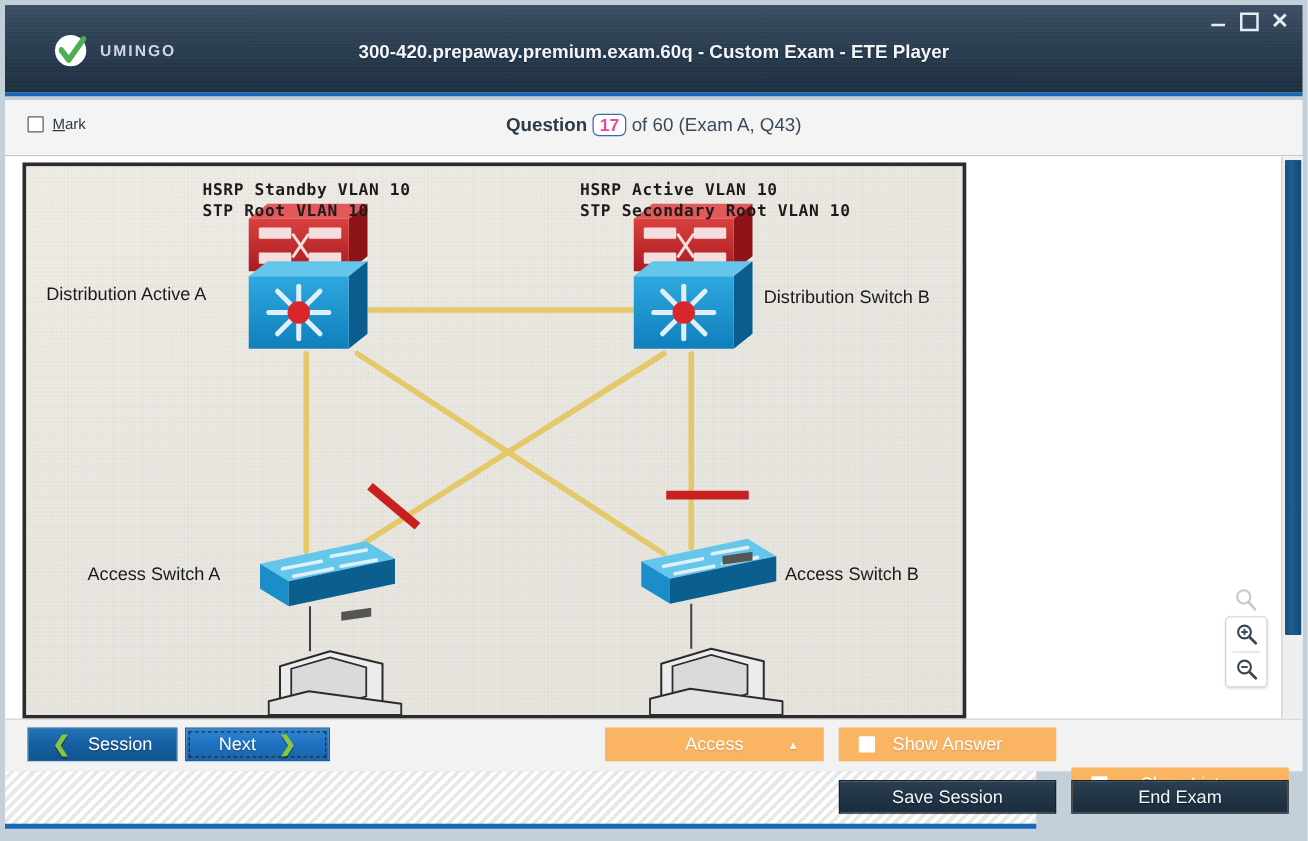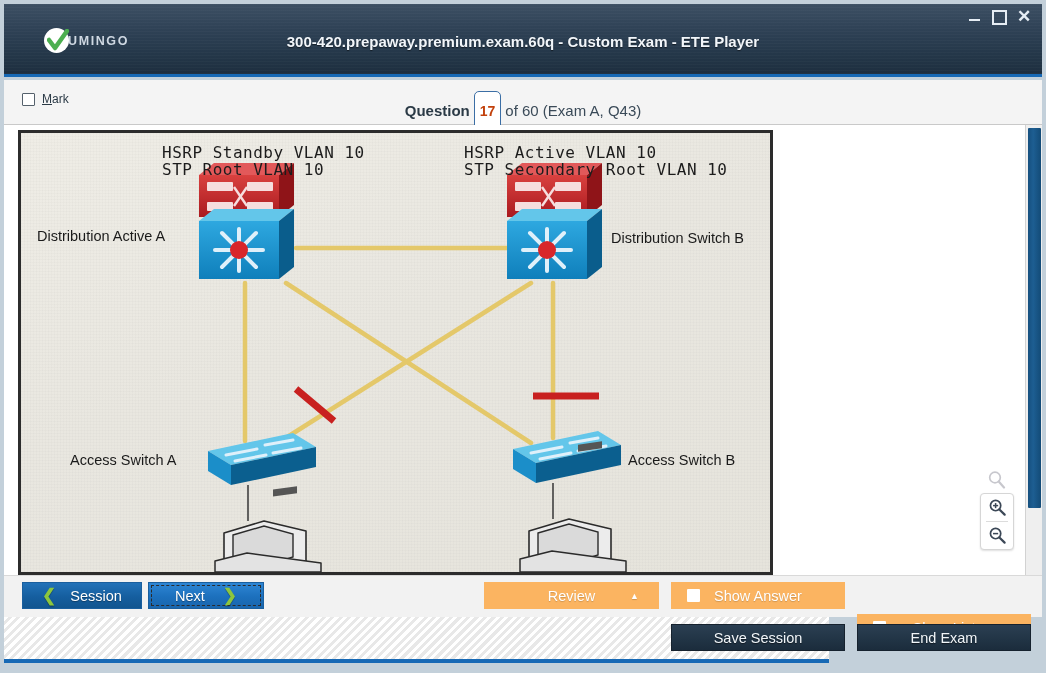--- a/index.html
+++ b/index.html
@@ -20,21 +20,21 @@
     border-bottom:3px solid #1769b5;
     box-sizing:border-box;
     overflow:hidden;
   }
   .titlebar:after{
     content:"";position:absolute;left:0;right:0;top:0;height:100%;
     background-image:repeating-linear-gradient(180deg,rgba(255,255,255,.025) 0px,rgba(255,255,255,.025) 1px,transparent 1px,transparent 3px);
     pointer-events:none;
   }
   .logo{
-    position:absolute;left:40px;top:24px;display:flex;align-items:center;gap:0;z-index:3;
+    position:absolute;left:40px;top:24px;display:flex;align-items:center;gap:12px;z-index:3;
   }
   .logo-mark{width:25px;height:25px;border-radius:50%;background:#fff;position:relative;}
   .logo-check{position:absolute;left:3px;top:1px;width:22px;height:23px;}
   .logo-text{
     color:#cfd8e2;font-size:12.5px;letter-spacing:1.6px;font-weight:bold;
     margin-left:-1px;
   }
   .win-title{
     position:absolute;left:0;right:0;top:29px;text-align:center;
     color:#f2f6fa;font-size:15px;font-weight:bold;z-index:2;
@@ -62,21 +62,21 @@
     width:11px;height:11px;border:1.5px solid #55616c;background:#fff;border-radius:1px;
   }
   .mark-label u{text-decoration:underline;}
   .qinfo{
     position:absolute;left:0;right:0;top:11px;text-align:center;
     font-size:15px;color:#2b3a46;
   }
   .qinfo .qword{font-weight:bold;}
   .qnum{
     display:inline-block;border:1.5px solid #3b6ea5;border-radius:5px;
-    background:#fff;padding:11px 5px;margin:0 4px;font-weight:bold;color:#c2410c;
+    background:#fff;padding:0px 5px;margin:0 4px;font-weight:bold;color:#ec4899;
     font-size:14px;
   }
   .qrest{color:#3a4a58;}
 
   
   .content{
     position:absolute;left:4px;top:125px;width:1038px;height:450px;
     background:#fff;box-sizing:border-box;overflow:hidden;
   }
   .imgpane{
@@ -88,22 +88,22 @@
   .diagram{
     position:absolute;inset:0;
     background:
       repeating-linear-gradient(90deg,rgba(0,0,0,.016) 0 1px,transparent 1px 3px),
       repeating-linear-gradient(0deg,rgba(0,0,0,.016) 0 1px,transparent 1px 3px),
       linear-gradient(160deg,#efede6 0%,#e9e7e0 45%,#e6e4dc 100%);
   }
   .diagram svg{position:absolute;left:0;top:0;}
   .dlabel{
     position:absolute;font-family:"DejaVu Sans Mono","Liberation Mono",monospace;
-    font-size:16px;color:#1c1c1c;letter-spacing:.5px;white-space:pre;line-height:17px;
-    font-weight:normal;
+    font-size:13px;color:#1c1c1c;letter-spacing:.5px;white-space:pre;line-height:17px;
+    font-weight:bold;
   }
   .slabel{
     position:absolute;font-family:"Liberation Sans",sans-serif;
     font-size:14.5px;color:#1a1a1a;white-space:nowrap;
   }
 
   
   .zoomtools{position:absolute;right:28px;bottom:25px;width:34px;z-index:20;}
   .zt-ghost{opacity:.32;display:flex;justify-content:center;margin-bottom:3px;}
   .zt-box{
@@ -401,21 +401,21 @@
     <div class="btn navbtn" id="btn-prev">
       <span class="chev">❮</span>
       <span>Session</span>
     </div>
     <div class="btn navbtn" id="btn-next">
       <span>Next</span>
       <span class="chev">❯</span>
     </div>
 
     <div class="btn orange" id="btn-review">
-      <span class="rv-label">Review</span>
+      <span class="rv-label">Access</span>
       <span class="rv-caret">▲</span>
     </div>
 
     <div class="btn orange" id="btn-showanswer">
       <span class="ckbox"></span>
       <span class="ob-label">Show Answer</span>
     </div>
 
     <div class="btn orange" id="btn-showlist">
       <span class="ckbox"></span>

